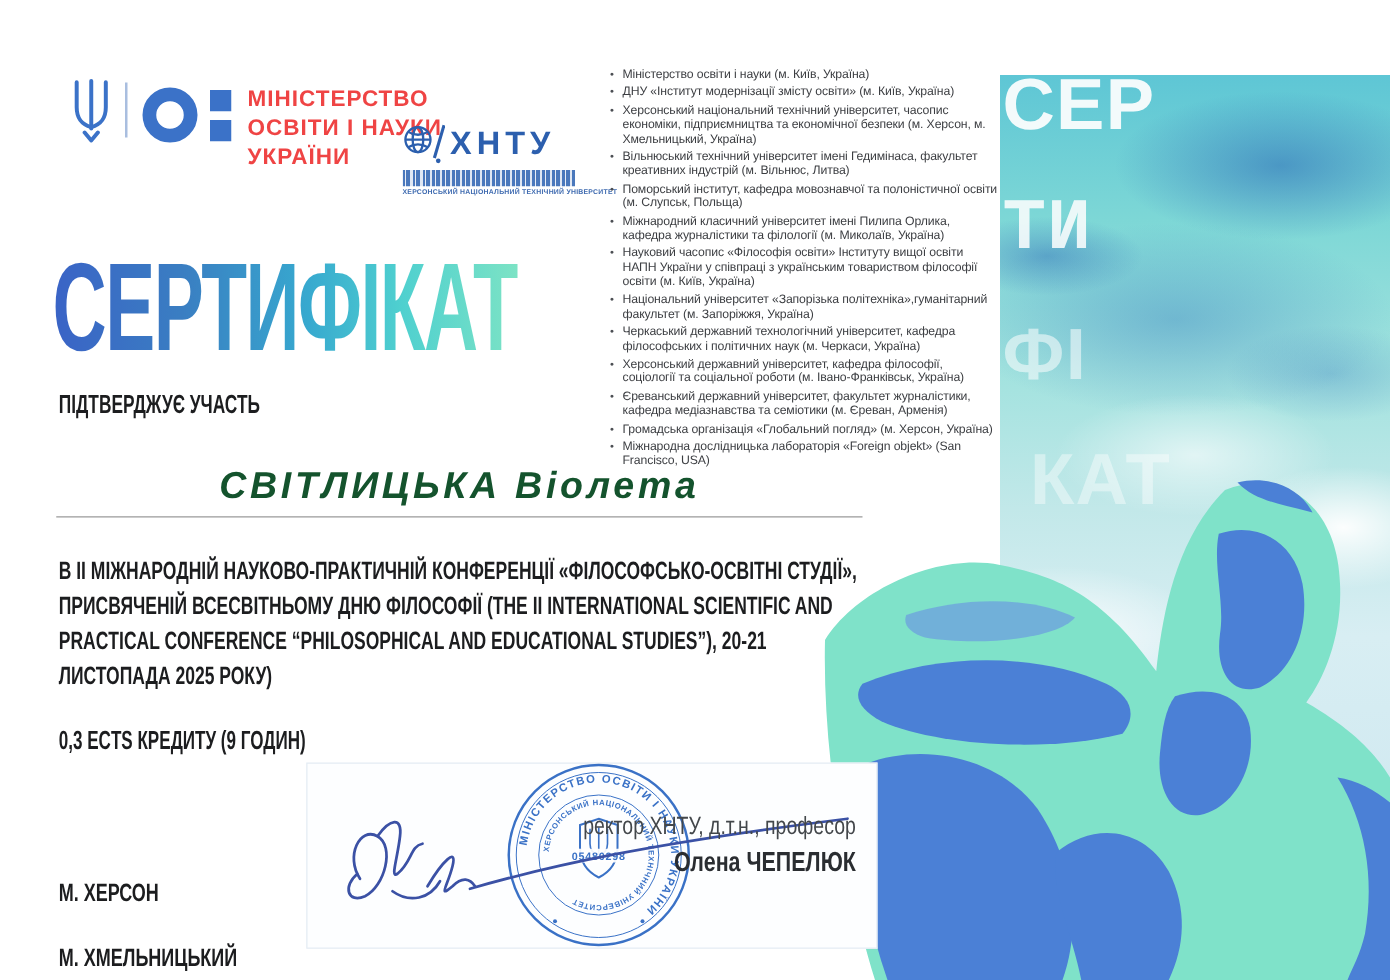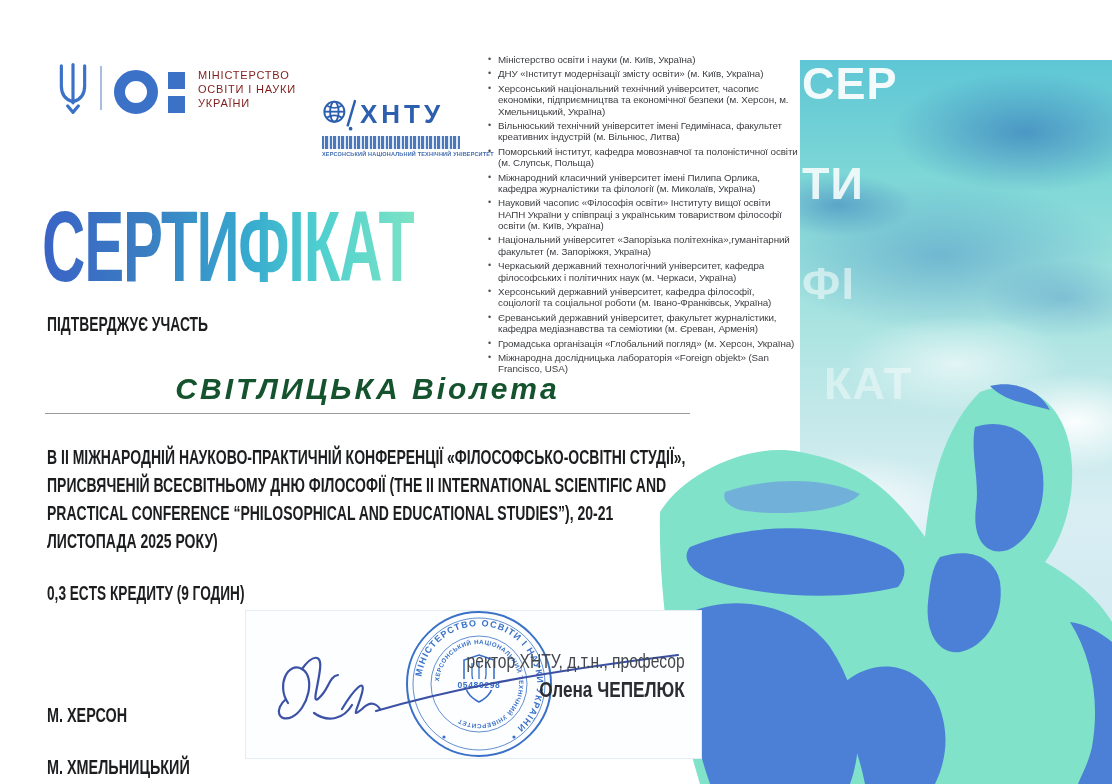--- a/index.html
+++ b/index.html
@@ -4,21 +4,21 @@
 <style>
   html,body{margin:0;padding:0;background:#e9e9e9;}
   .page{position:relative;width:1112px;height:784px;background:#ffffff;overflow:hidden;
         font-family:"Liberation Sans",sans-serif;margin:0 auto;}
   .abs{position:absolute;}
 
   
   .divider{width:2px;height:44px;background:#a9bedf;}
   .ring{width:22px;height:22px;border:11px solid #3b72c8;border-radius:50%;}
   .sq{width:17px;height:17px;background:#3b72c8;}
-  .ministry-text{font-size:11px;font-weight:400;color:#7f1d1d;letter-spacing:.8px;line-height:1.28;}
+  .ministry-text{font-size:18px;font-weight:700;color:#ef4444;letter-spacing:.8px;line-height:1.28;}
   .khntu-acronym{font-size:26px;font-weight:800;color:#2c5fae;letter-spacing:4px;line-height:1;}
   .barcode{height:13px;width:138px;margin-top:4px;
     background:repeating-linear-gradient(90deg,#4a78bc 0 2px,#e8eef7 2px 3px,#4a78bc 3px 6px,#dfe7f3 6px 8px);}
   .khntu-sub{font-size:5.5px;color:#3f6bb0;letter-spacing:.2px;margin-top:2px;white-space:nowrap;font-weight:700;}
 
   
   .org-list{width:312px;list-style:none;margin:0;padding:0;font-size:9.8px;line-height:11.3px;
             color:#3c3e42;letter-spacing:-.1px;}
   .org-list li{position:relative;padding-left:11px;margin-bottom:3.2px;}
   .org-list li::before{content:"•";position:absolute;left:1px;top:0;color:#4a4d52;font-size:9px;}
@@ -49,24 +49,24 @@
     background:
       radial-gradient(ellipse 130px 70px at 88% 50%, rgba(255,255,255,.95), rgba(255,255,255,0) 70%),
       radial-gradient(ellipse 170px 80px at 15% 62%, rgba(255,255,255,.85), rgba(255,255,255,0) 70%),
       radial-gradient(ellipse 160px 70px at 50% 42%, rgba(255,255,255,.6), rgba(255,255,255,0) 70%),
       radial-gradient(ellipse 150px 90px at 30% 75%, rgba(255,255,255,.7), rgba(255,255,255,0) 70%),
       radial-gradient(ellipse 190px 85px at 72% 10%, rgba(43,104,182,.55), rgba(43,104,182,0) 70%),
       radial-gradient(ellipse 110px 45px at 12% 20%, rgba(43,104,182,.45), rgba(43,104,182,0) 70%),
       radial-gradient(ellipse 250px 110px at 45% 27%, rgba(52,120,190,.38), rgba(52,120,190,0) 70%),
       radial-gradient(ellipse 120px 55px at 85% 33%, rgba(52,120,190,.3), rgba(52,120,190,0) 70%),
       linear-gradient(180deg,#5ec6d5 0%,#7dd7d6 16%,#a0e2de 32%,#c2e8e9 48%,#d8eef3 62%,#d2eaf1 78%,#cce7ef 100%);}
-  .sky-letters{position:absolute;left:2px;top:-26px;font-size:45px;font-weight:800;line-height:100px;
+  .sky-letters{position:absolute;left:2px;top:-26px;font-size:58px;font-weight:800;line-height:100px;
     color:#ffffff;letter-spacing:1px;}
   .sky-letters div:nth-child(1){opacity:.92;}
-  .sky-letters div:nth-child(2){opacity:.85;}
+  .sky-letters div:nth-child(2){opacity:.85;font-family:Liberation Mono, monospace;}
   .sky-letters div:nth-child(3){opacity:.55;}
   .sky-letters div:nth-child(4){opacity:.42;padding-left:22px;}
 </style>
 </head>
 <body>
 
 <div class="page">
 
   <div class="abs sky">
     <div class="sky-letters">

